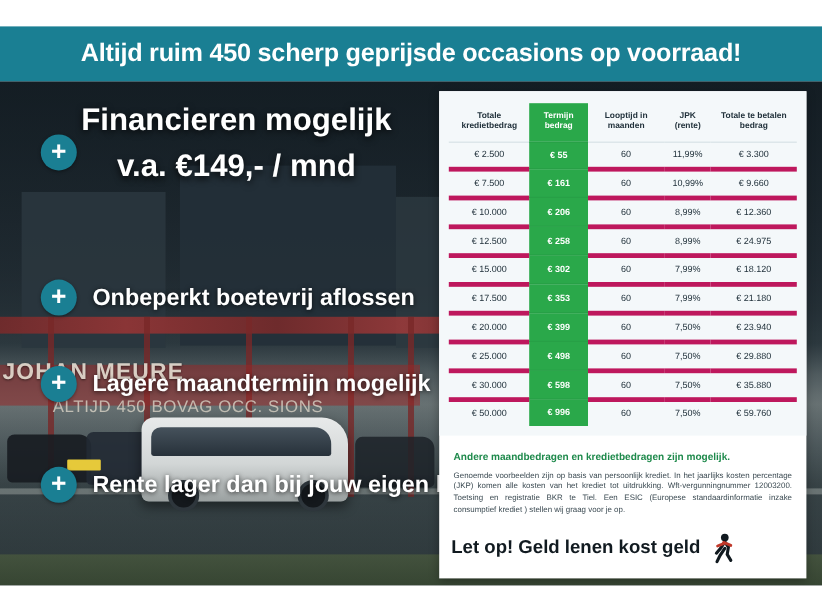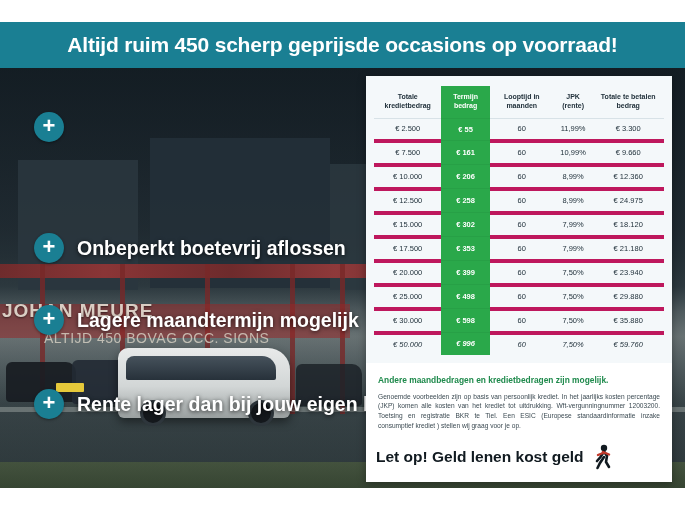--- a/index.html
+++ b/index.html
@@ -214,21 +214,21 @@
     border-bottom: 4px solid #be185d;
     color: #22323c;
   }
   table.rates th.hl, table.rates td.hl {
     background: #2aa84a;
     color: #ffffff;
     font-weight: bold;
     border-bottom: 1px solid #27a046;
   }
   table.rates th.hl { background: #2aa84a; }
-  table.rates tr:last-child td { border-bottom: none; font-style: italic; }
+  table.rates tr:last-child td { border-bottom: none; }
   .panel-note {
     padding: 12px 12px 4px 12px;
   }
   .note-title {
     color: #1f8a4c;
     font-size: 8.4px;
     font-weight: bold;
     margin-bottom: 7px;
   }
   .note-body {
@@ -299,20 +299,22 @@
     <div class="plate"></div>
     <div class="car car-white"></div>
     <div class="car-white-glass"></div>
     <div class="wheel w1"></div>
     <div class="wheel w2"></div>
     <div class="car car-c"></div>
   </div>
 
   <div class="bullets">
     <div class="b-head">
+      <div class="l1">Financieren mogelijk</div>
+      <div class="l2">v.a. €149,- / mnd</div>
     </div>
 
     <div class="bullet b1">
       <div class="plus">
           <span>+</span>
         </div>
     </div>
 
     <div class="bullet b2">
       <div class="plus">

